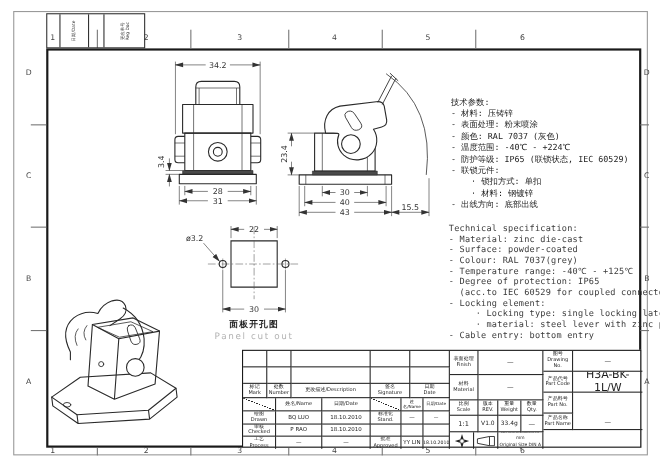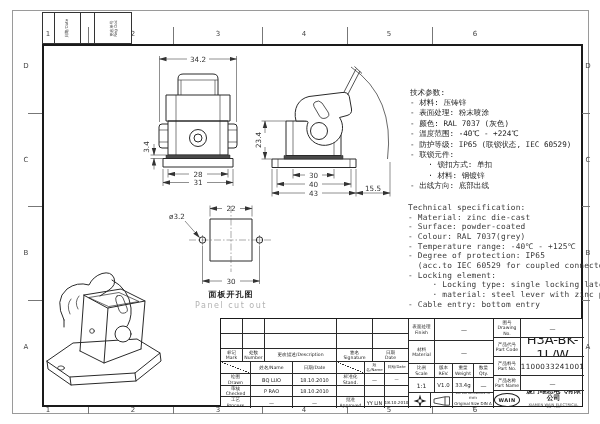--- a/index.html
+++ b/index.html
@@ -317,28 +317,20 @@
     </svg>
   </div>
   <div class="tb-cell no-bb" style="left:232px;top:74px;width:41px;height:15px;font-size:4px;line-height:1.35;">All Dimensions in mm
 Original Size DIN A 4</div>
 
   <div class="tb-cell lab" style="left:273px;top:0;width:27px;height:19px;">图号
 Drawing No.</div>
   <div class="tb-cell val6 no-br" style="left:300px;top:0;width:63px;height:19px;">—</div>
   <div class="tb-cell lab" style="left:273px;top:19px;width:27px;height:19px;">产品代号
 Part Code</div>
-  <div class="tb-cell no-br" style="left:300px;top:19px;width:63px;height:19px;font-size:13px;">H3A-BK-1L/W</div>
+  <div class="tb-cell no-br" style="left:300px;top:19px;width:63px;height:19px;font-size:10px;">H3A-BK-1L/W</div>
   <div class="tb-cell lab" style="left:273px;top:38px;width:27px;height:19px;">产品料号
 Part No.</div>
-  <div class="tb-cell no-br" style="left:300px;top:38px;width:63px;height:19px;font-size:7.2px;letter-spacing:.3px;">1100033241001</div>
   <div class="tb-cell lab" style="left:273px;top:57px;width:27px;height:15px;">产品名称
 Part Name</div>
   <div class="tb-cell val6 no-br" style="left:300px;top:57px;width:63px;height:15px;">—</div>
 
-  <div class="tb-cell company-cell no-br no-bb" style="left:273px;top:72px;width:90px;height:17px;">
-    <span class="logo-oval">WAIN</span>
-    <span class="company-names">
-      <span class="company-cn">厦门唯恩电气有限公司</span>
-      <span class="company-en">XIAMEN WAIN ELECTRICAL CO.,LTD</span>
-    </span>
-  </div>
 </div>
 
 </body></html>

